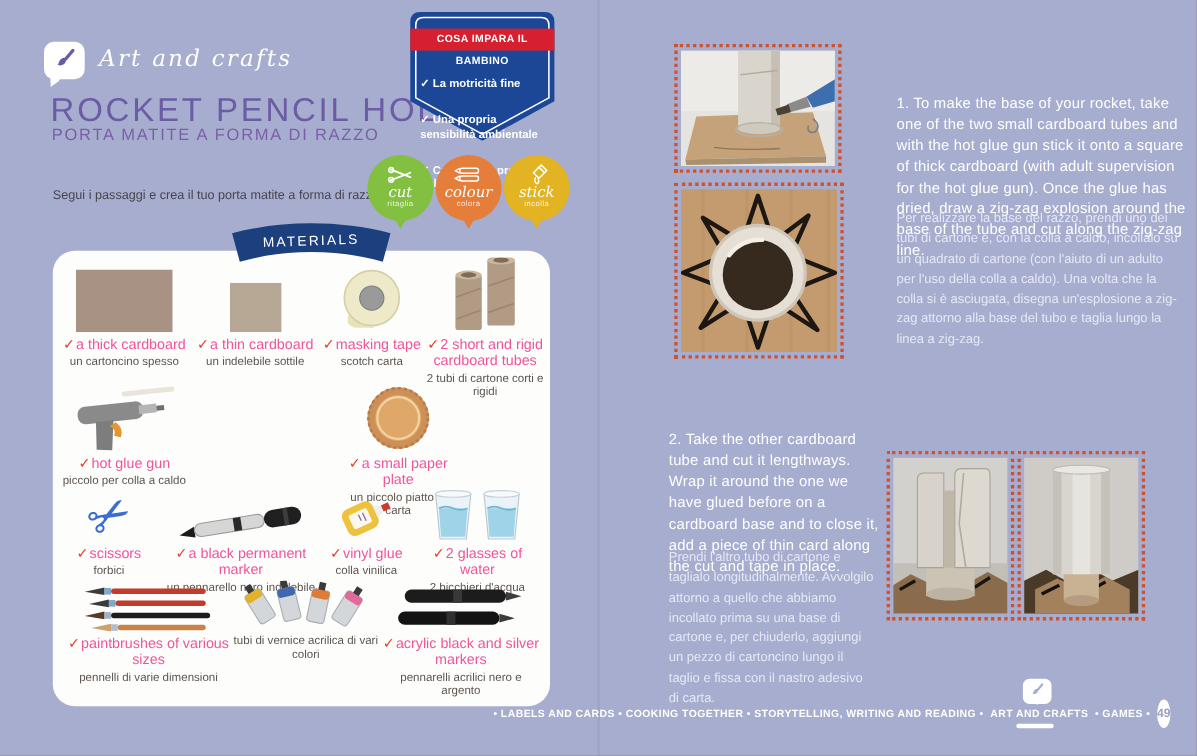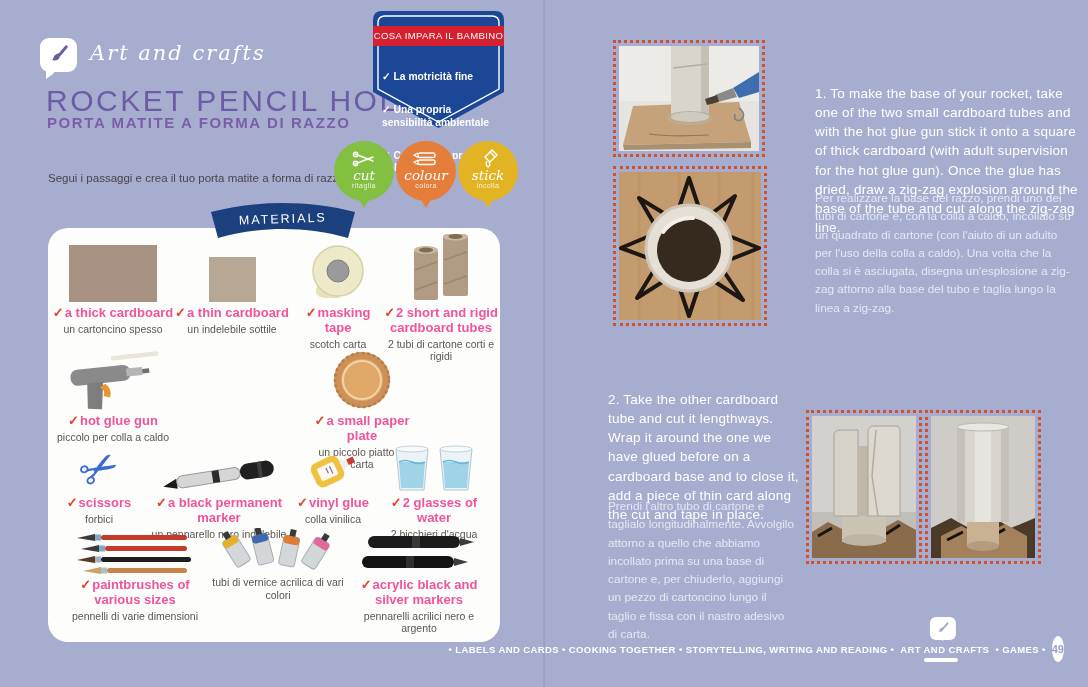--- a/index.html
+++ b/index.html
@@ -10,48 +10,48 @@
 
   
   .logo{position:absolute;left:40px;top:38px;width:37px;height:34px;background:#fff;border-radius:9px;
         display:flex;align-items:center;justify-content:center;}
   .logo:after{content:"";position:absolute;left:6px;bottom:-7px;width:0;height:0;
         border:5px solid transparent;border-top:7px solid #fff;border-left:7px solid #fff;}
   .script-title{position:absolute;left:90px;top:41px;color:#fff;font-family:"DejaVu Serif",serif;
         font-style:italic;font-size:21px;letter-spacing:2px;}
   .main-title{position:absolute;left:46px;top:84px;color:#6c5ca6;font-size:30px;letter-spacing:2.5px;
         font-weight:400;white-space:nowrap;}
-  .sub-title{position:absolute;left:47px;top:114px;color:#7a5fa8;font-size:15px;font-weight:bold;
+  .sub-title{position:absolute;left:47px;top:114px;color:#7a5fa8;font-size:15px;font-weight:normal;
         letter-spacing:1.6px;white-space:nowrap;}
   .intro-en{position:absolute;left:48px;top:140px;color:#4d5bab;font-size:15px;line-height:1.3;
         white-space:pre-line;}
   .intro-it{position:absolute;left:48px;top:172px;color:#49454e;font-size:11.5px;}
 
   
   .shield{position:absolute;left:372px;top:10px;width:133px;height:126px;}
   .shield svg{position:absolute;left:0;top:0;}
   .shield-band{position:absolute;left:1px;right:1px;top:16px;height:20px;background:#d6202f;
-        color:#fff;font-size:9.5px;font-weight:normal;letter-spacing:.4px;text-align:center;line-height:20px;}
+        color:#fff;font-size:9.5px;font-weight:bold;letter-spacing:.4px;text-align:center;line-height:20px;}
   .shield-items{position:absolute;left:10px;right:7px;top:41px;}
   .shield-item{color:#fff;font-size:10.3px;line-height:1.25;margin-top:20px;text-align:left;font-weight:bold;}
 
   
   .abadge{position:absolute;top:141px;width:60px;height:60px;border-radius:50%;color:#fff;text-align:center;}
   .abadge .tail{position:absolute;left:24px;bottom:-13px;width:0;height:0;
         border:6px solid transparent;border-top-width:10px;}
   .abadge .ic{height:19px;margin-top:8px;display:flex;align-items:center;justify-content:center;}
   .abadge .en{font-family:"DejaVu Serif",serif;font-style:italic;font-size:13.5px;line-height:1.05;}
   .abadge .it{font-size:7px;opacity:.85;letter-spacing:.4px;}
 
   
   .panel{position:absolute;left:48px;top:228px;width:452px;height:414px;background:#fdfdfc;border-radius:20px;}
   .banner{position:absolute;left:207px;top:200px;width:152px;height:44px;}
   .mat{position:absolute;text-align:center;}
   .mat-img{display:flex;align-items:flex-end;justify-content:center;}
-  .mat-en{color:#f0549b;font-size:13px;font-weight:bold;line-height:1.15;margin-top:4px;}
+  .mat-en{color:#f0549b;font-size:13px;font-weight:normal;line-height:1.15;margin-top:4px;}
   .chk{color:#e2432a;margin-right:1px;}
   .mat-it{color:#5d564f;font-size:10.5px;line-height:1.2;margin-top:2px;}
 
   
   .photo{position:absolute;border:3px dotted #d0512c;padding:3px;}
   .photo svg{display:block;}
 
   
   .step-en{position:absolute;color:#fff;font-size:13.5px;line-height:1.42;letter-spacing:.2px;}
   .step-it{position:absolute;color:#eef0fa;opacity:.88;font-size:11.8px;line-height:1.55;}

